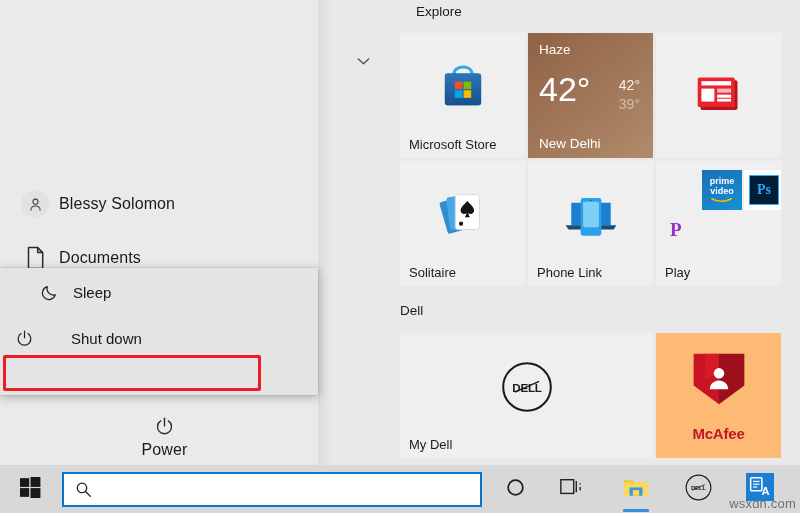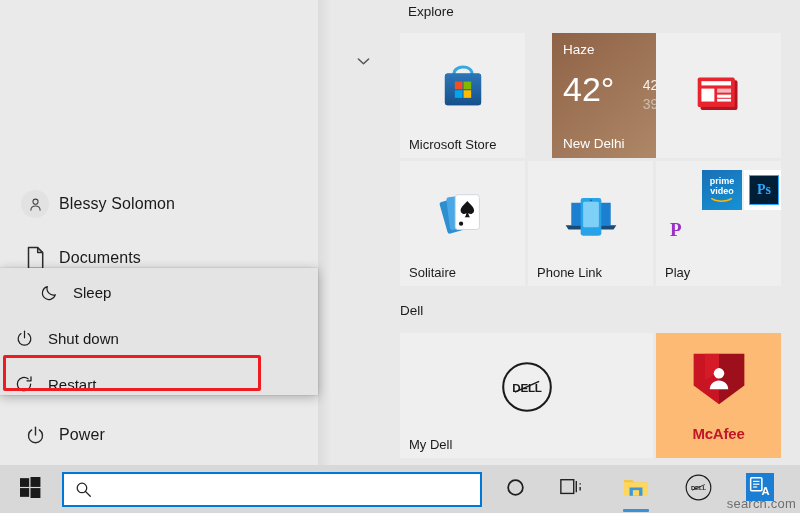--- a/index.html
+++ b/index.html
@@ -115,21 +115,20 @@
   }
   .tile-glyph {
     position: absolute;
     left: 0; right: 0; top: 0; bottom: 18px;
     display: flex; align-items: center; justify-content: center;
   }
 
   
   .tile-weather {
     background: linear-gradient(140deg, #8e6246 0%, #a2785a 55%, #b08b6a 100%);
-    margin-left: 24px;
   }
   .wx-cond {
     position: absolute; left: 11px; top: 9px;
     font-size: 13.5px; color: #fdfcfa;
   }
   .wx-temp {
     position: absolute; left: 11px; top: 39px;
     font-size: 34px; color: #ffffff; font-weight: 300; line-height: 1;
   }
   .wx-hi {
@@ -265,73 +264,64 @@
     <div class="rail-item" style="top:234px;">
       <div class="rail-icon">
         <svg width="21" height="24" viewBox="0 0 21 24" fill="none" stroke="#2b2b2b" stroke-width="1.5" stroke-linejoin="round">
           <path d="M3.5 1.6h9.2l5 5v15.8H3.5z"></path>
           <path d="M12.7 1.6v5h5"></path>
         </svg>
       </div>
       <span class="rail-label big">Documents</span>
     </div>
 
-    <div class="rail-item" style="top:411px;">
+    <div class="rail-item" style="top:411px;flex-direction:column;">
       <div class="rail-icon">
         <svg width="21" height="21" viewBox="0 0 24 24" fill="none" stroke="#2b2b2b" stroke-width="1.6" stroke-linecap="round">
           <path d="M7.6 5.6a8 8 0 1 0 8.8 0"></path>
           <line x1="12" y1="2.6" x2="12" y2="11.4"></line>
         </svg>
       </div>
       <span class="rail-label big">Power</span>
     </div>
 
     <div class="power-flyout">
 
       <div class="flyout-item" style="top:4px;padding-left:25px;">
         <div class="flyout-icon">
           <svg width="19" height="19" viewBox="0 0 24 24" fill="none" stroke="#1d1d1d" stroke-width="1.5" stroke-linejoin="round">
             <path d="M19.4 14.8A8.2 8.2 0 0 1 9.2 4.6a8.3 8.3 0 1 0 10.2 10.2z"></path>
           </svg>
         </div>
         <span class="flyout-label">Sleep</span>
       </div>
 
-      <div class="flyout-item" style="top:10px;">
+      <div class="flyout-item" style="top:10px;gap:23px;">
         <div class="flyout-icon">
           <svg width="19" height="19" viewBox="0 0 24 24" fill="none" stroke="#1d1d1d" stroke-width="1.5" stroke-linecap="round">
             <path d="M7.6 5.8a8 8 0 1 0 8.8 0"></path>
             <line x1="12" y1="2.8" x2="12" y2="11.2"></line>
           </svg>
         </div>
         <span class="flyout-label">Shut down</span>
       </div>
 
-      <div class="flyout-item" style="top:16px;">
-        <div class="flyout-icon">
-          <svg width="20" height="20" viewBox="0 0 24 24" fill="none" stroke="#1d1d1d" stroke-width="1.5" stroke-linecap="round" stroke-linejoin="round">
-            <path d="M20 12a8 8 0 1 1-3.1-6.3"></path>
-            <polyline points="20.4,3.3 20.4,8.1 15.6,8.1"></polyline>
-          </svg>
-        </div>
-        <span class="flyout-label">Restart</span>
-      </div>
     </div>
 
     <div class="annot-box"></div>
 
     <div class="chevron-collapse">
       <svg width="13" height="9" viewBox="0 0 14 9" fill="none" stroke="#555" stroke-width="1.6" stroke-linecap="round" stroke-linejoin="round">
         <polyline points="1.5,1.8 7,7 12.5,1.8"></polyline>
       </svg>
     </div>
 
     <div class="tiles">
 
-      <div class="group-title" style="left:8px; top:4px;">Explore</div>
+      <div class="group-title" style="left:16px; top:4px;">Explore</div>
 
       <div class="tile" style="left:0px; top:33px; width:125px; height:125px;">
         <div class="tile-glyph">
           <svg width="58" height="58" viewBox="0 0 64 64">
             <path d="M22 18c0-5 4.3-8 10-8s10 3 10 8" fill="none" stroke="#3aa8e0" stroke-width="3.4"></path>
             <rect x="12" y="17" width="40" height="35" rx="3" fill="#1b5d9e"></rect>
             <rect x="12" y="17" width="40" height="35" rx="3" fill="url(#bagg)"></rect>
             <defs>
               <linearGradient id="bagg" x1="0" y1="0" x2="0" y2="1">
                 <stop offset="0" stop-color="#2d76b8"></stop>
@@ -521,16 +511,16 @@
           <rect x="0" y="0" width="30" height="30" fill="#1a7fd4"></rect>
           <rect x="5" y="5" width="12" height="14" rx="1" fill="none" stroke="#ffffff" stroke-width="1.6"></rect>
           <line x1="7.6" y1="9" x2="14.4" y2="9" stroke="#ffffff" stroke-width="1.3"></line>
           <line x1="7.6" y1="12" x2="14.4" y2="12" stroke="#ffffff" stroke-width="1.3"></line>
           <line x1="7.6" y1="15" x2="12" y2="15" stroke="#ffffff" stroke-width="1.3"></line>
           <text x="21" y="24" text-anchor="middle" font-family="Liberation Sans, sans-serif" font-size="12" font-weight="700" fill="#ffffff">A</text>
         </svg>
       </span>
     </div>
 
-    <span class="watermark">search.com</span>
+    <span class="watermark">wsxdn.com</span>
   </div>
 
 </div>
 
 </body></html>

